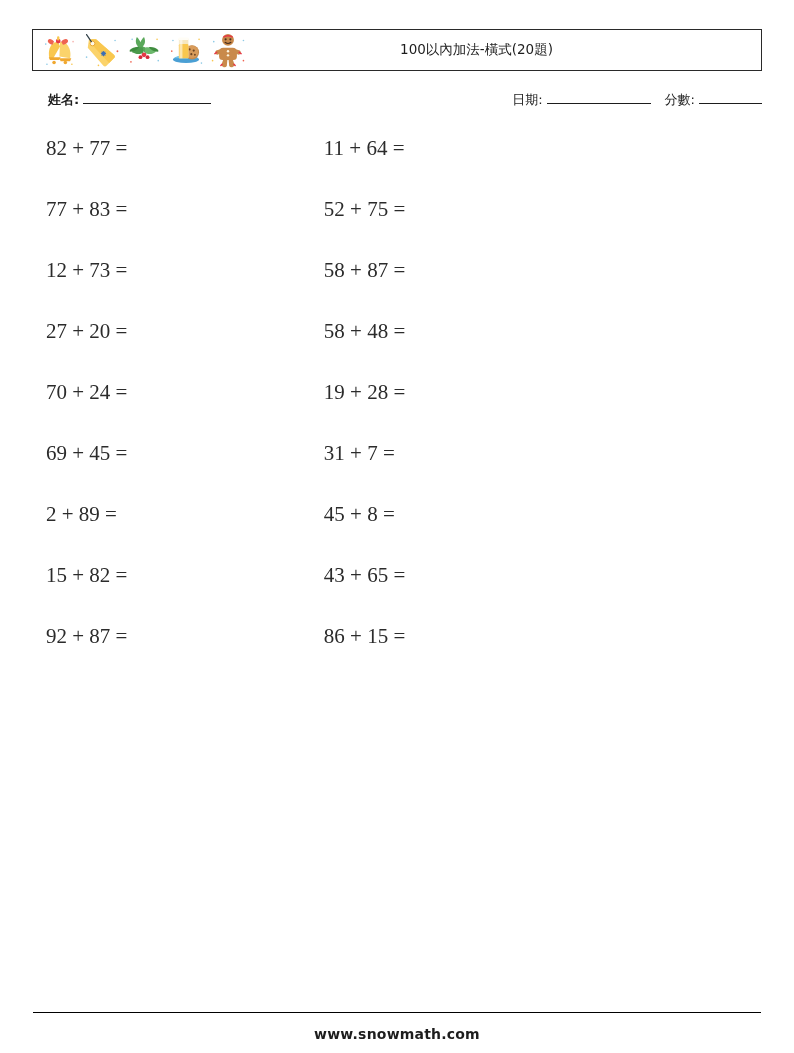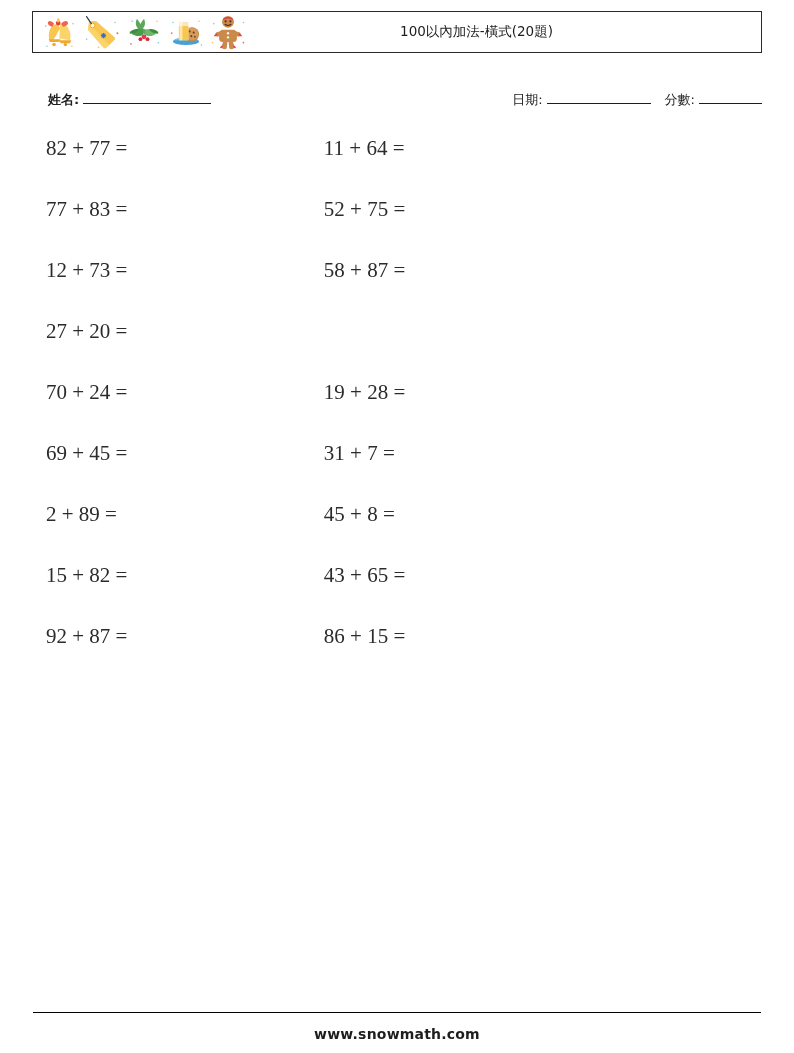--- a/index.html
+++ b/index.html
@@ -14,21 +14,21 @@
     font-family: "Liberation Serif", "DejaVu Serif", serif;
     color: #2b2b2b;
     position: relative;
     overflow: hidden;
   }
 
   
   .header-box {
     position: absolute;
     left: 32px;
-    top: 11px;
+    top: 29px;
     width: 730px;
     height: 42px;
     border: 1px solid #2a2a2a;
     box-sizing: border-box;
     display: flex;
     align-items: center;
   }
   .deco-strip {
     display: flex;
     align-items: center;
@@ -286,20 +286,21 @@
   </div>
 
   <div class="prow">
     <div class="pcell c1">12 + 73 =</div>
     <div class="pcell c2">58 + 87 =</div>
     <div class="pcell c3"></div>
   </div>
 
   <div class="prow">
     <div class="pcell c1">27 + 20 =</div>
+    <div class="pcell c2">58 + 48 =</div>
     <div class="pcell c3"></div>
   </div>
 
   <div class="prow">
     <div class="pcell c1">70 + 24 =</div>
     <div class="pcell c2">19 + 28 =</div>
     <div class="pcell c3"></div>
   </div>
 
   <div class="prow">

